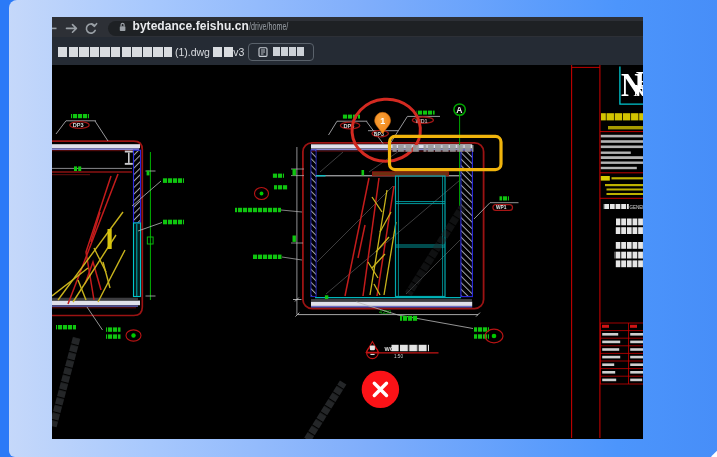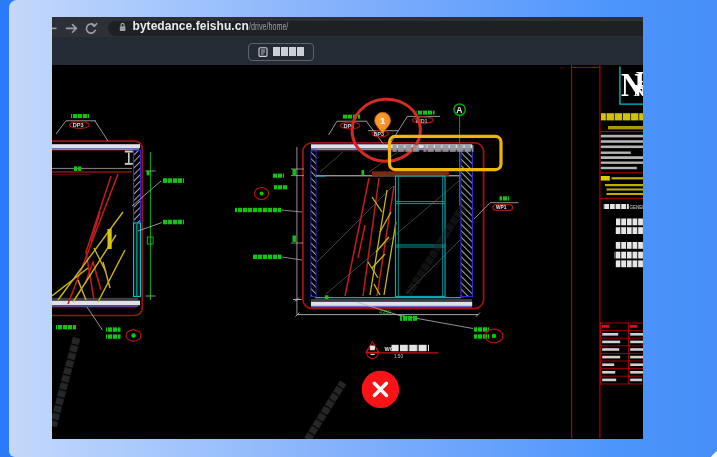--- a/index.html
+++ b/index.html
@@ -30,20 +30,21 @@
       <path d="M40.5,8.6 h3.4 v-3.4" stroke="#9aa0a6" stroke-width="1.6" fill="none" stroke-linecap="round" stroke-linejoin="round" transform="rotate(40 42.2 6.9)"></path>
     </svg>
     <div id="pill"></div>
     <svg class="navic" style="left:66px;width:10px" width="10" height="20" viewBox="0 0 10 20">
       <rect x="1.8" y="9.3" width="5.6" height="4.7" rx="0.8" fill="#9aa0a6"></rect>
       <path d="M3.1,9.3 V7.8 a1.5,1.5 0 0 1 3,0 V9.3" stroke="#9aa0a6" stroke-width="1.2" fill="none"></path>
     </svg>
     <div id="urltxt">bytedance.feishu.cn<span class="gr">/drive/home/</span></div>
   </div>
   <div id="bar2">
+    <div id="fname"><span class="zh" style="width:114px"></span> (1).dwg <span class="zh" style="width:20.5px"></span>v3</div>
     <div id="btn">
       <svg style="position:absolute;left:9px;top:3px" width="10" height="10" viewBox="0 0 10 10">
         <rect x="1" y="0.8" width="8" height="8.6" rx="1.2" fill="none" stroke="#ccd1d7" stroke-width="1.1"></rect>
         <path d="M3,3 h4 M3,5 h4 M3,7 h2.5" stroke="#ccd1d7" stroke-width="0.9"></path>
       </svg>
       <span class="zh2"></span>
     </div>
     <div id="btnR"></div>
   </div>
   <div id="cv">

